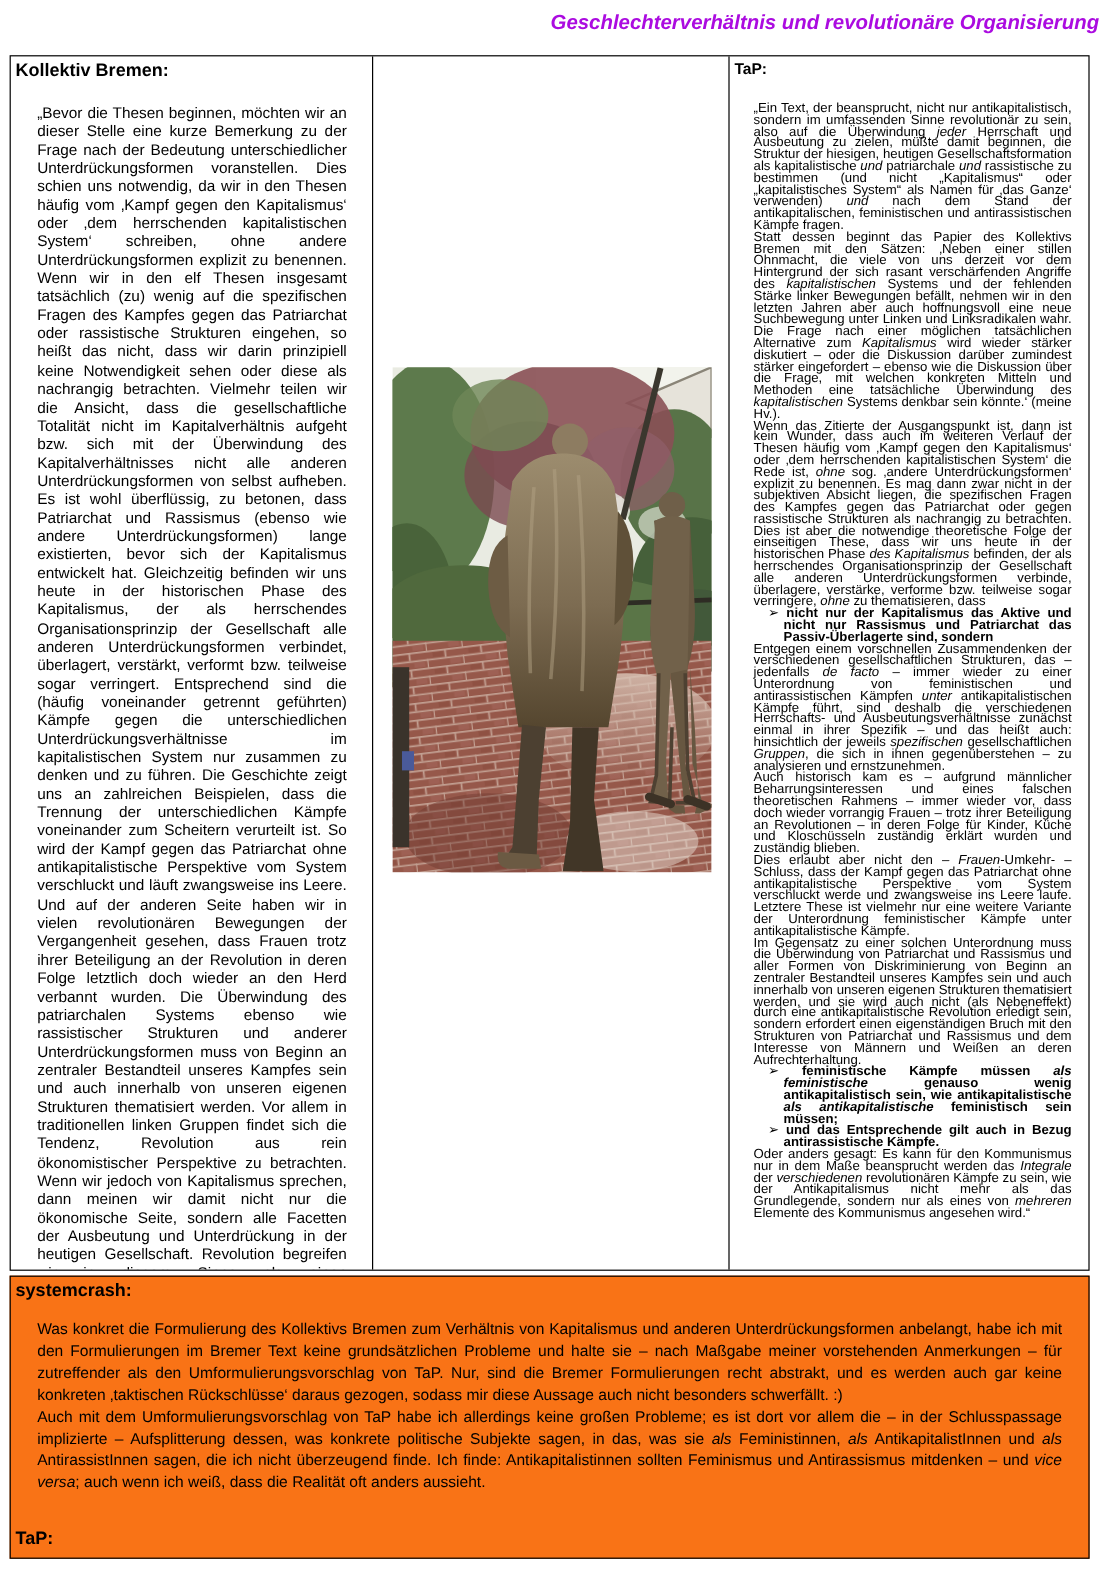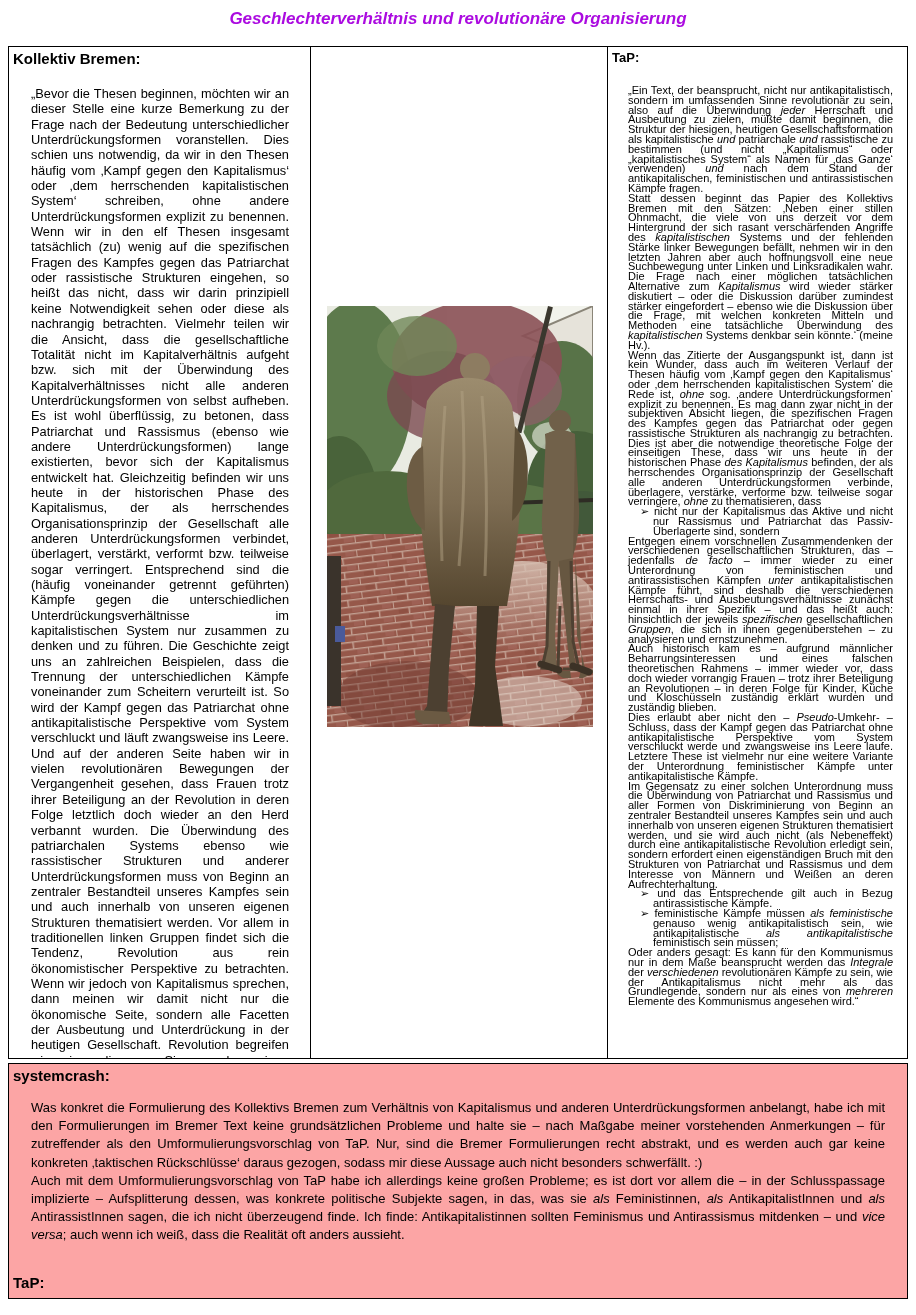--- a/index.html
+++ b/index.html
@@ -2,21 +2,21 @@
 <html lang="de"><head>
 <meta charset="utf-8">
 <style>
   html,body{margin:0;padding:0;background:#fff;}
   body{
     width:916px;height:1315px;overflow:hidden;
     font-family:"Liberation Sans","DejaVu Sans",sans-serif;
     color:#000;-webkit-font-smoothing:antialiased;
   }
   .title{
-    margin:9px 0 17px 0;text-align:center;
+    margin:9px 0 17px 0;text-align:right;
     font-size:17px;font-weight:bold;font-style:italic;
   }
   .grid{
     margin:0 8px;border:1px solid #000;display:flex;
     height:1013px;box-sizing:border-box;background:#fff;
   }
   .col{box-sizing:border-box;overflow:hidden;}
   .col-left{width:301px;}
   .col-mid{width:298px;border-left:1px solid #000;border-right:1px solid #000;}
   .col-right{flex:1;}
@@ -28,24 +28,24 @@
     font-size:12.8px;line-height:15.35px;
     text-align:justify;hyphens:auto;-webkit-hyphens:auto;
   }
   .photo-wrap{padding:259px 0 0 16px;}
   .tap-body{
     margin:21px 14px 0 20px;
     font-size:11px;line-height:9.8px;
     text-align:justify;hyphens:auto;-webkit-hyphens:auto;
   }
   .tp{margin:0;}
-  .tl{margin:0 0 0 12px;padding-left:13px;text-indent:-13px;text-align:justify;}
+  .tl{margin:0 0 0 12px;padding-left:13px;text-indent:-13px;text-align:justify;font-weight:bold;}
   .bottom{
     margin:4px 8px 0 8px;border:1px solid #000;
-    height:236px;box-sizing:border-box;overflow:hidden;background:#fca5a5;
+    height:236px;box-sizing:border-box;overflow:hidden;background:#f97316;
   }
   .bot-body{
     margin:15px 22px 0 22px;
     font-size:13px;line-height:18.2px;
     text-align:justify;hyphens:auto;-webkit-hyphens:auto;
   }
   .bot-body .bp{margin:0;}
   .tap2-head{margin-top:26px;}
   i{font-style:italic;}
 </style>
@@ -141,24 +141,24 @@
 
     <div class="col col-right">
       <div class="col-head head-small">TaP:</div>
       <div class="tap-body">
         <div class="tp">„Ein Text, der beansprucht, nicht nur antikapitalistisch, sondern im umfassenden Sinne revolutionär zu sein, also auf die Überwindung <i>jeder</i> Herrschaft und Ausbeutung zu zielen, müßte damit beginnen, die Struktur der hiesigen, heutigen Gesellschaftsformation als kapitalistische <i>und</i> patriarchale <i>und</i> rassistische zu bestimmen (und nicht „Kapitalismus“ oder „kapitalistisches System“ als Namen für ‚das Ganze‘ verwenden) <i>und</i> nach dem Stand der antikapitalischen, feministischen und antirassistischen Kämpfe fragen.</div>
         <div class="tp">Statt dessen beginnt das Papier des Kollektivs Bremen mit den Sätzen: ‚Neben einer stillen Ohnmacht, die viele von uns derzeit vor dem Hintergrund der sich rasant verschärfenden Angriffe des <i>kapitalistischen</i> Systems und der fehlenden Stärke linker Bewegungen befällt, nehmen wir in den letzten Jahren aber auch hoffnungsvoll eine neue Suchbewegung unter Linken und Linksradikalen wahr. Die Frage nach einer möglichen tatsächlichen Alternative zum <i>Kapitalismus</i> wird wieder stärker diskutiert – oder die Diskussion darüber zumindest stärker eingefordert – ebenso wie die Diskussion über die Frage, mit welchen konkreten Mitteln und Methoden eine tatsächliche Überwindung des <i>kapitalistischen</i> Systems denkbar sein könnte.‘ (meine Hv.).</div>
         <div class="tp">Wenn das Zitierte der Ausgangspunkt ist, dann ist kein Wunder, dass auch im weiteren Verlauf der Thesen häufig vom ‚Kampf gegen den Kapitalismus‘ oder ‚dem herrschenden kapitalistischen System‘ die Rede ist, <i>ohne</i> sog. ‚andere Unterdrückungsformen‘ explizit zu benennen. Es mag dann zwar nicht in der subjektiven Absicht liegen, die spezifischen Fragen des Kampfes gegen das Patriarchat oder gegen rassistische Strukturen als nachrangig zu betrachten. Dies ist aber die notwendige theoretische Folge der einseitigen These, dass wir uns heute in der historischen Phase <i>des Kapitalismus</i> befinden, der als herrschendes Organisationsprinzip der Gesellschaft alle anderen Unterdrückungsformen verbinde, überlagere, verstärke, verforme bzw. teilweise sogar verringere, <i>ohne</i> zu thematisieren, dass</div>
         <div class="tl">➢ nicht nur der Kapitalismus das Aktive und nicht nur Rassismus und Patriarchat das Passiv-Überlagerte sind, sondern</div>
         <div class="tp">Entgegen einem vorschnellen Zusammendenken der verschiedenen gesellschaftlichen Strukturen, das – jedenfalls <i>de facto</i> – immer wieder zu einer Unterordnung von feministischen und antirassistischen Kämpfen <i>unter</i> antikapitalistischen Kämpfe führt, sind deshalb die verschiedenen Herrschafts- und Ausbeutungsverhältnisse zunächst einmal in ihrer Spezifik – und das heißt auch: hinsichtlich der jeweils <i>spezifischen</i> gesellschaftlichen <i>Gruppen</i>, die sich in ihnen gegenüberstehen – zu analysieren und ernstzunehmen.</div>
         <div class="tp">Auch historisch kam es – aufgrund männlicher Beharrungsinteressen und eines falschen theoretischen Rahmens – immer wieder vor, dass doch wieder vorrangig Frauen – trotz ihrer Beteiligung an Revolutionen – in deren Folge für Kinder, Küche und Kloschüsseln zuständig erklärt wurden und zuständig blieben.</div>
-        <div class="tp">Dies erlaubt aber nicht den – <i>Pseudo</i>-Umkehr- – Schluss, dass der Kampf gegen das Patriarchat ohne antikapitalistische Perspektive vom System verschluckt werde und zwangsweise ins Leere laufe. Letztere These ist vielmehr nur eine weitere Variante der Unterordnung feministischer Kämpfe unter antikapitalistische Kämpfe.</div>
+        <div class="tp">Dies erlaubt aber nicht den – <i>Frauen</i>-Umkehr- – Schluss, dass der Kampf gegen das Patriarchat ohne antikapitalistische Perspektive vom System verschluckt werde und zwangsweise ins Leere laufe. Letztere These ist vielmehr nur eine weitere Variante der Unterordnung feministischer Kämpfe unter antikapitalistische Kämpfe.</div>
         <div class="tp">Im Gegensatz zu einer solchen Unterordnung muss die Überwindung von Patriarchat und Rassismus und aller Formen von Diskriminierung von Beginn an zentraler Bestandteil unseres Kampfes sein und auch innerhalb von unseren eigenen Strukturen thematisiert werden, und sie wird auch nicht (als Nebeneffekt) durch eine antikapitalistische Revolution erledigt sein, sondern erfordert einen eigenständigen Bruch mit den Strukturen von Patriarchat und Rassismus und dem Interesse von Männern und Weißen an deren Aufrechterhaltung.</div>
+        <div class="tl">➢ feministische Kämpfe müssen <i>als feministische</i> genauso wenig antikapitalistisch sein, wie antikapitalistische <i>als antikapitalistische</i> feministisch sein müssen;</div>
         <div class="tl">➢ und das Entsprechende gilt auch in Bezug antirassistische Kämpfe.</div>
-        <div class="tl">➢ feministische Kämpfe müssen <i>als feministische</i> genauso wenig antikapitalistisch sein, wie antikapitalistische <i>als antikapitalistische</i> feministisch sein müssen;</div>
         <div class="tp">Oder anders gesagt: Es kann für den Kommunismus nur in dem Maße beansprucht werden das <i>Integrale</i> der <i>verschiedenen</i> revolutionären Kämpfe zu sein, wie der Antikapitalismus nicht mehr als das Grundlegende, sondern nur als eines von <i>mehreren</i> Elemente des Kommunismus angesehen wird.“</div>
       </div>
     </div>
 
   </div>
 
   <div class="bottom">
     <div class="col-head head-big">systemcrash:</div>
     <div class="bot-body">
       <div class="bp">Was konkret die Formulierung des Kollektivs Bremen zum Verhältnis von Kapitalismus und anderen Unterdrückungsformen anbelangt, habe ich mit den Formulierungen im Bremer Text keine grundsätzlichen Probleme und halte sie – nach Maßgabe meiner vorstehenden Anmerkungen – für zutreffender als den Umformulierungsvorschlag von TaP. Nur, sind die Bremer Formulierungen recht abstrakt, und es werden auch gar keine konkreten ‚taktischen Rückschlüsse‘ daraus gezogen, sodass mir diese Aussage auch nicht besonders schwerfällt. :)</div>

